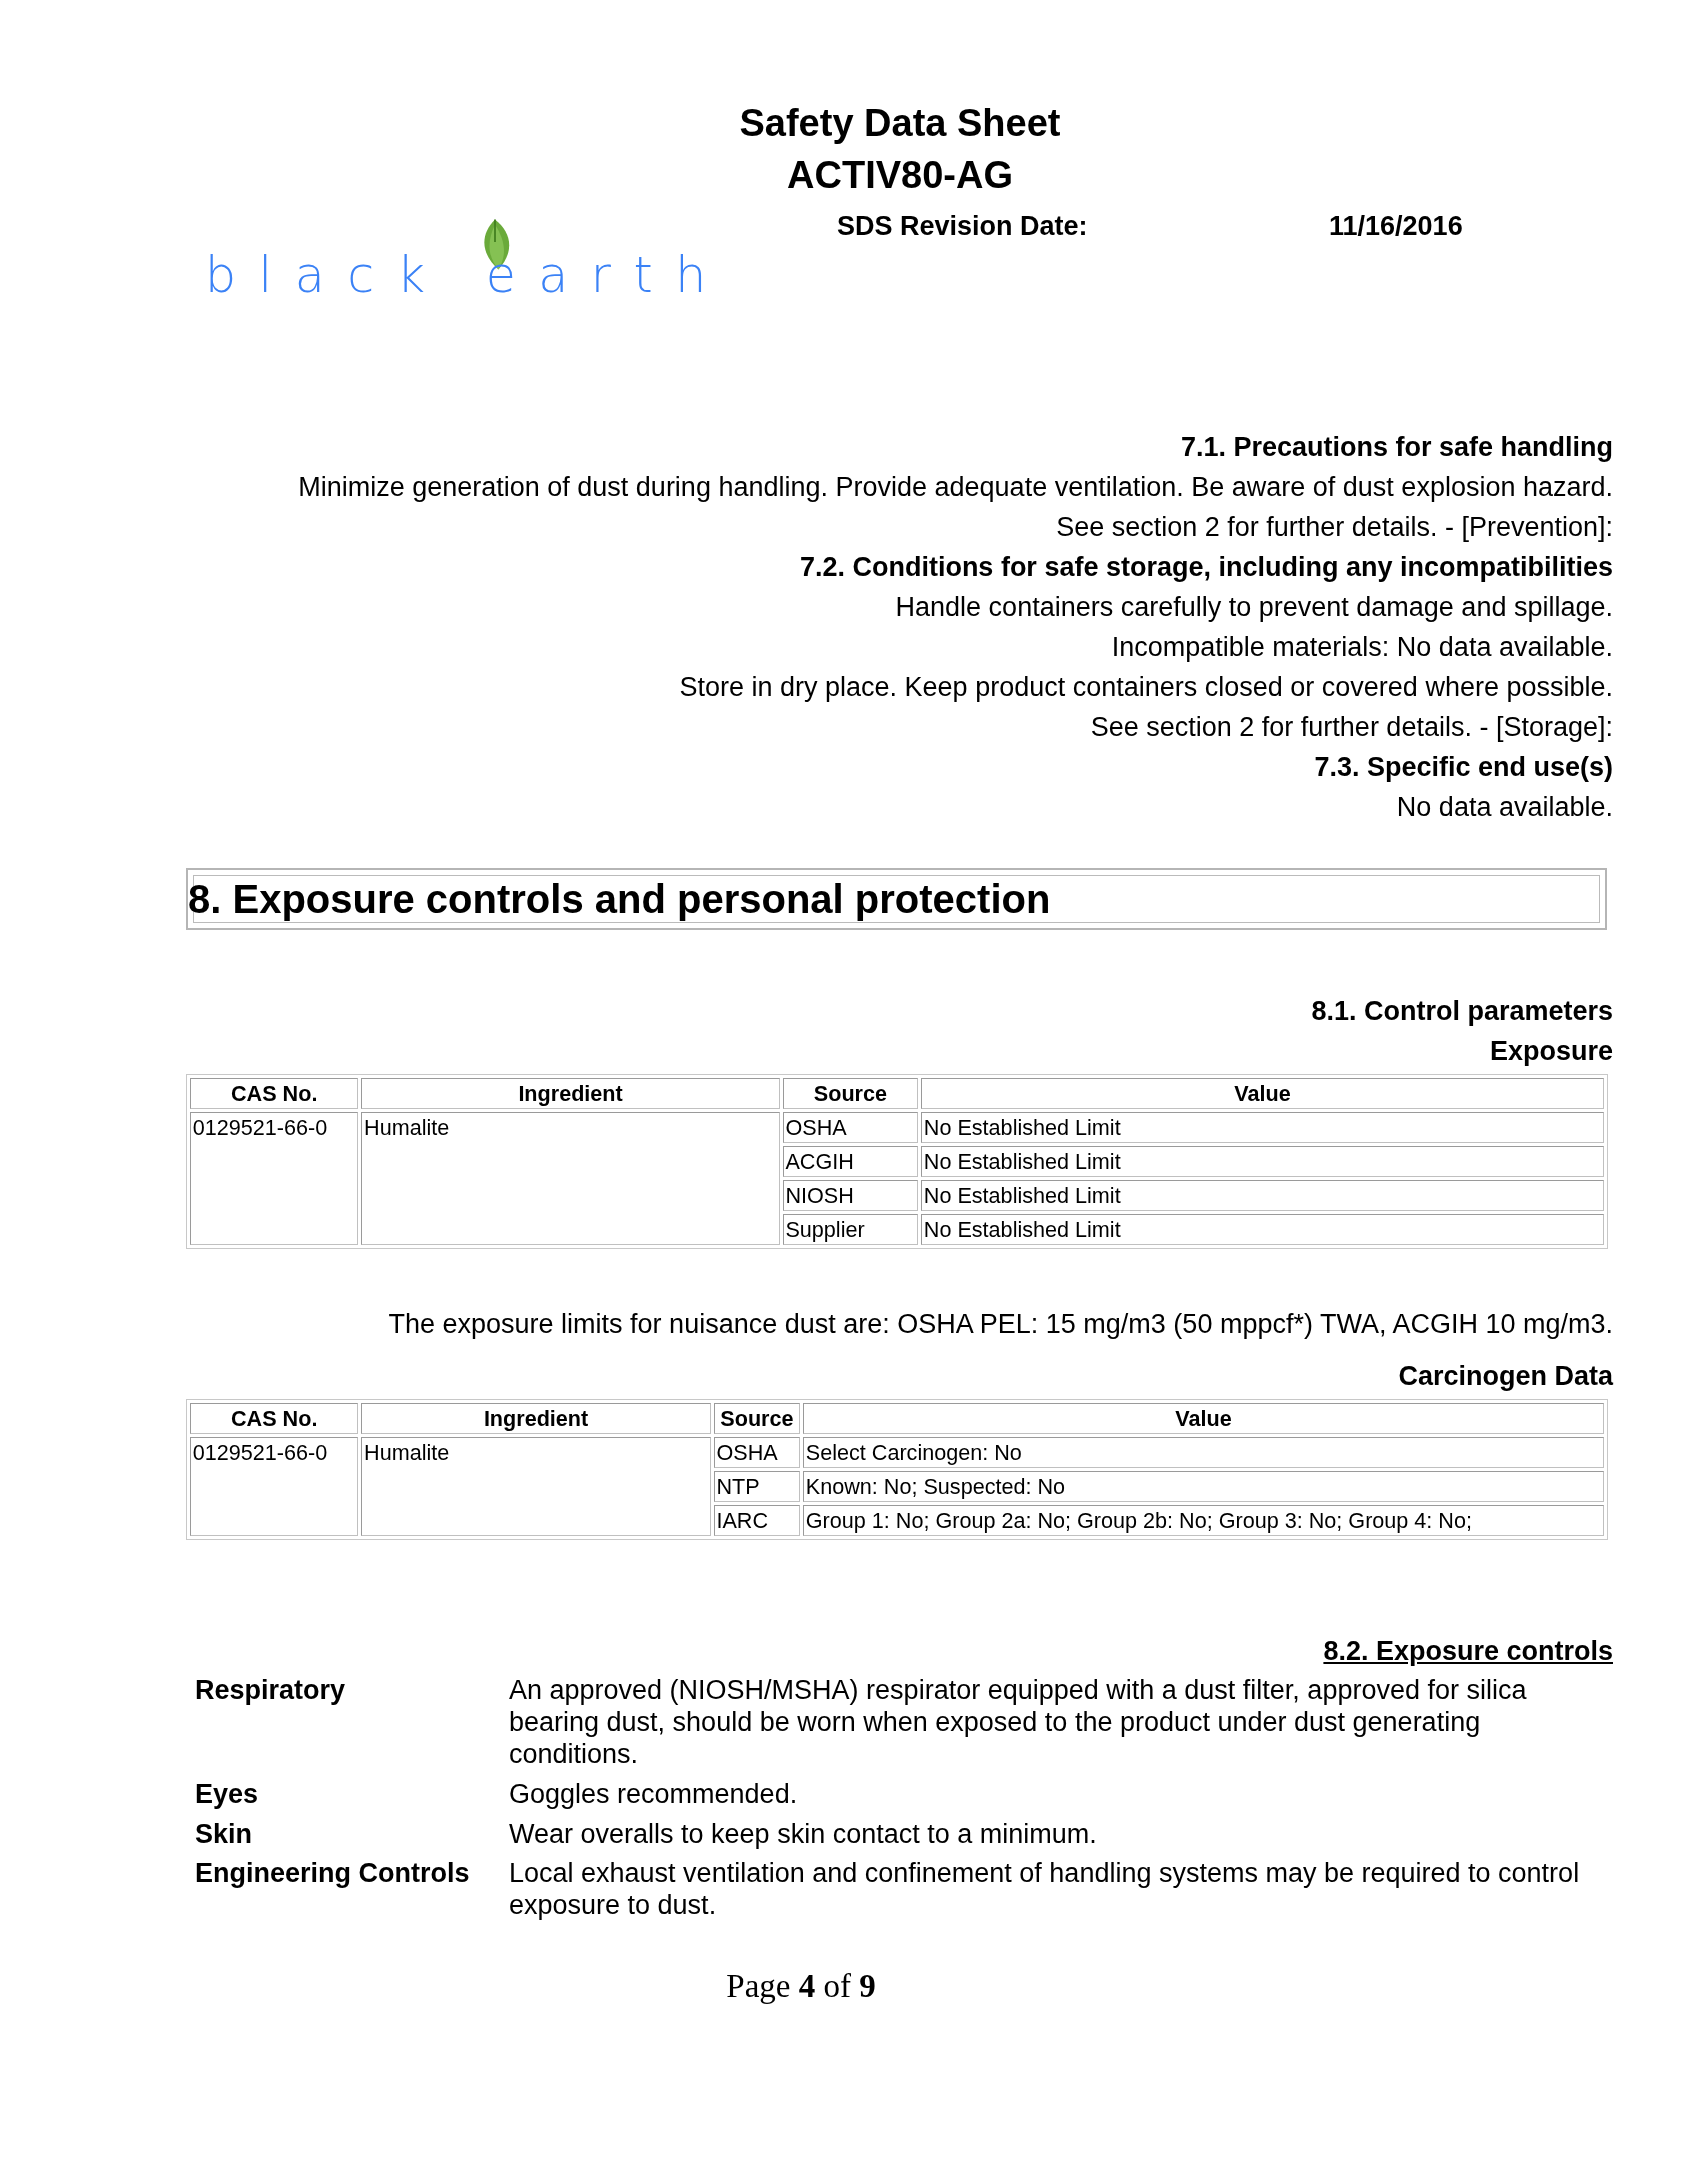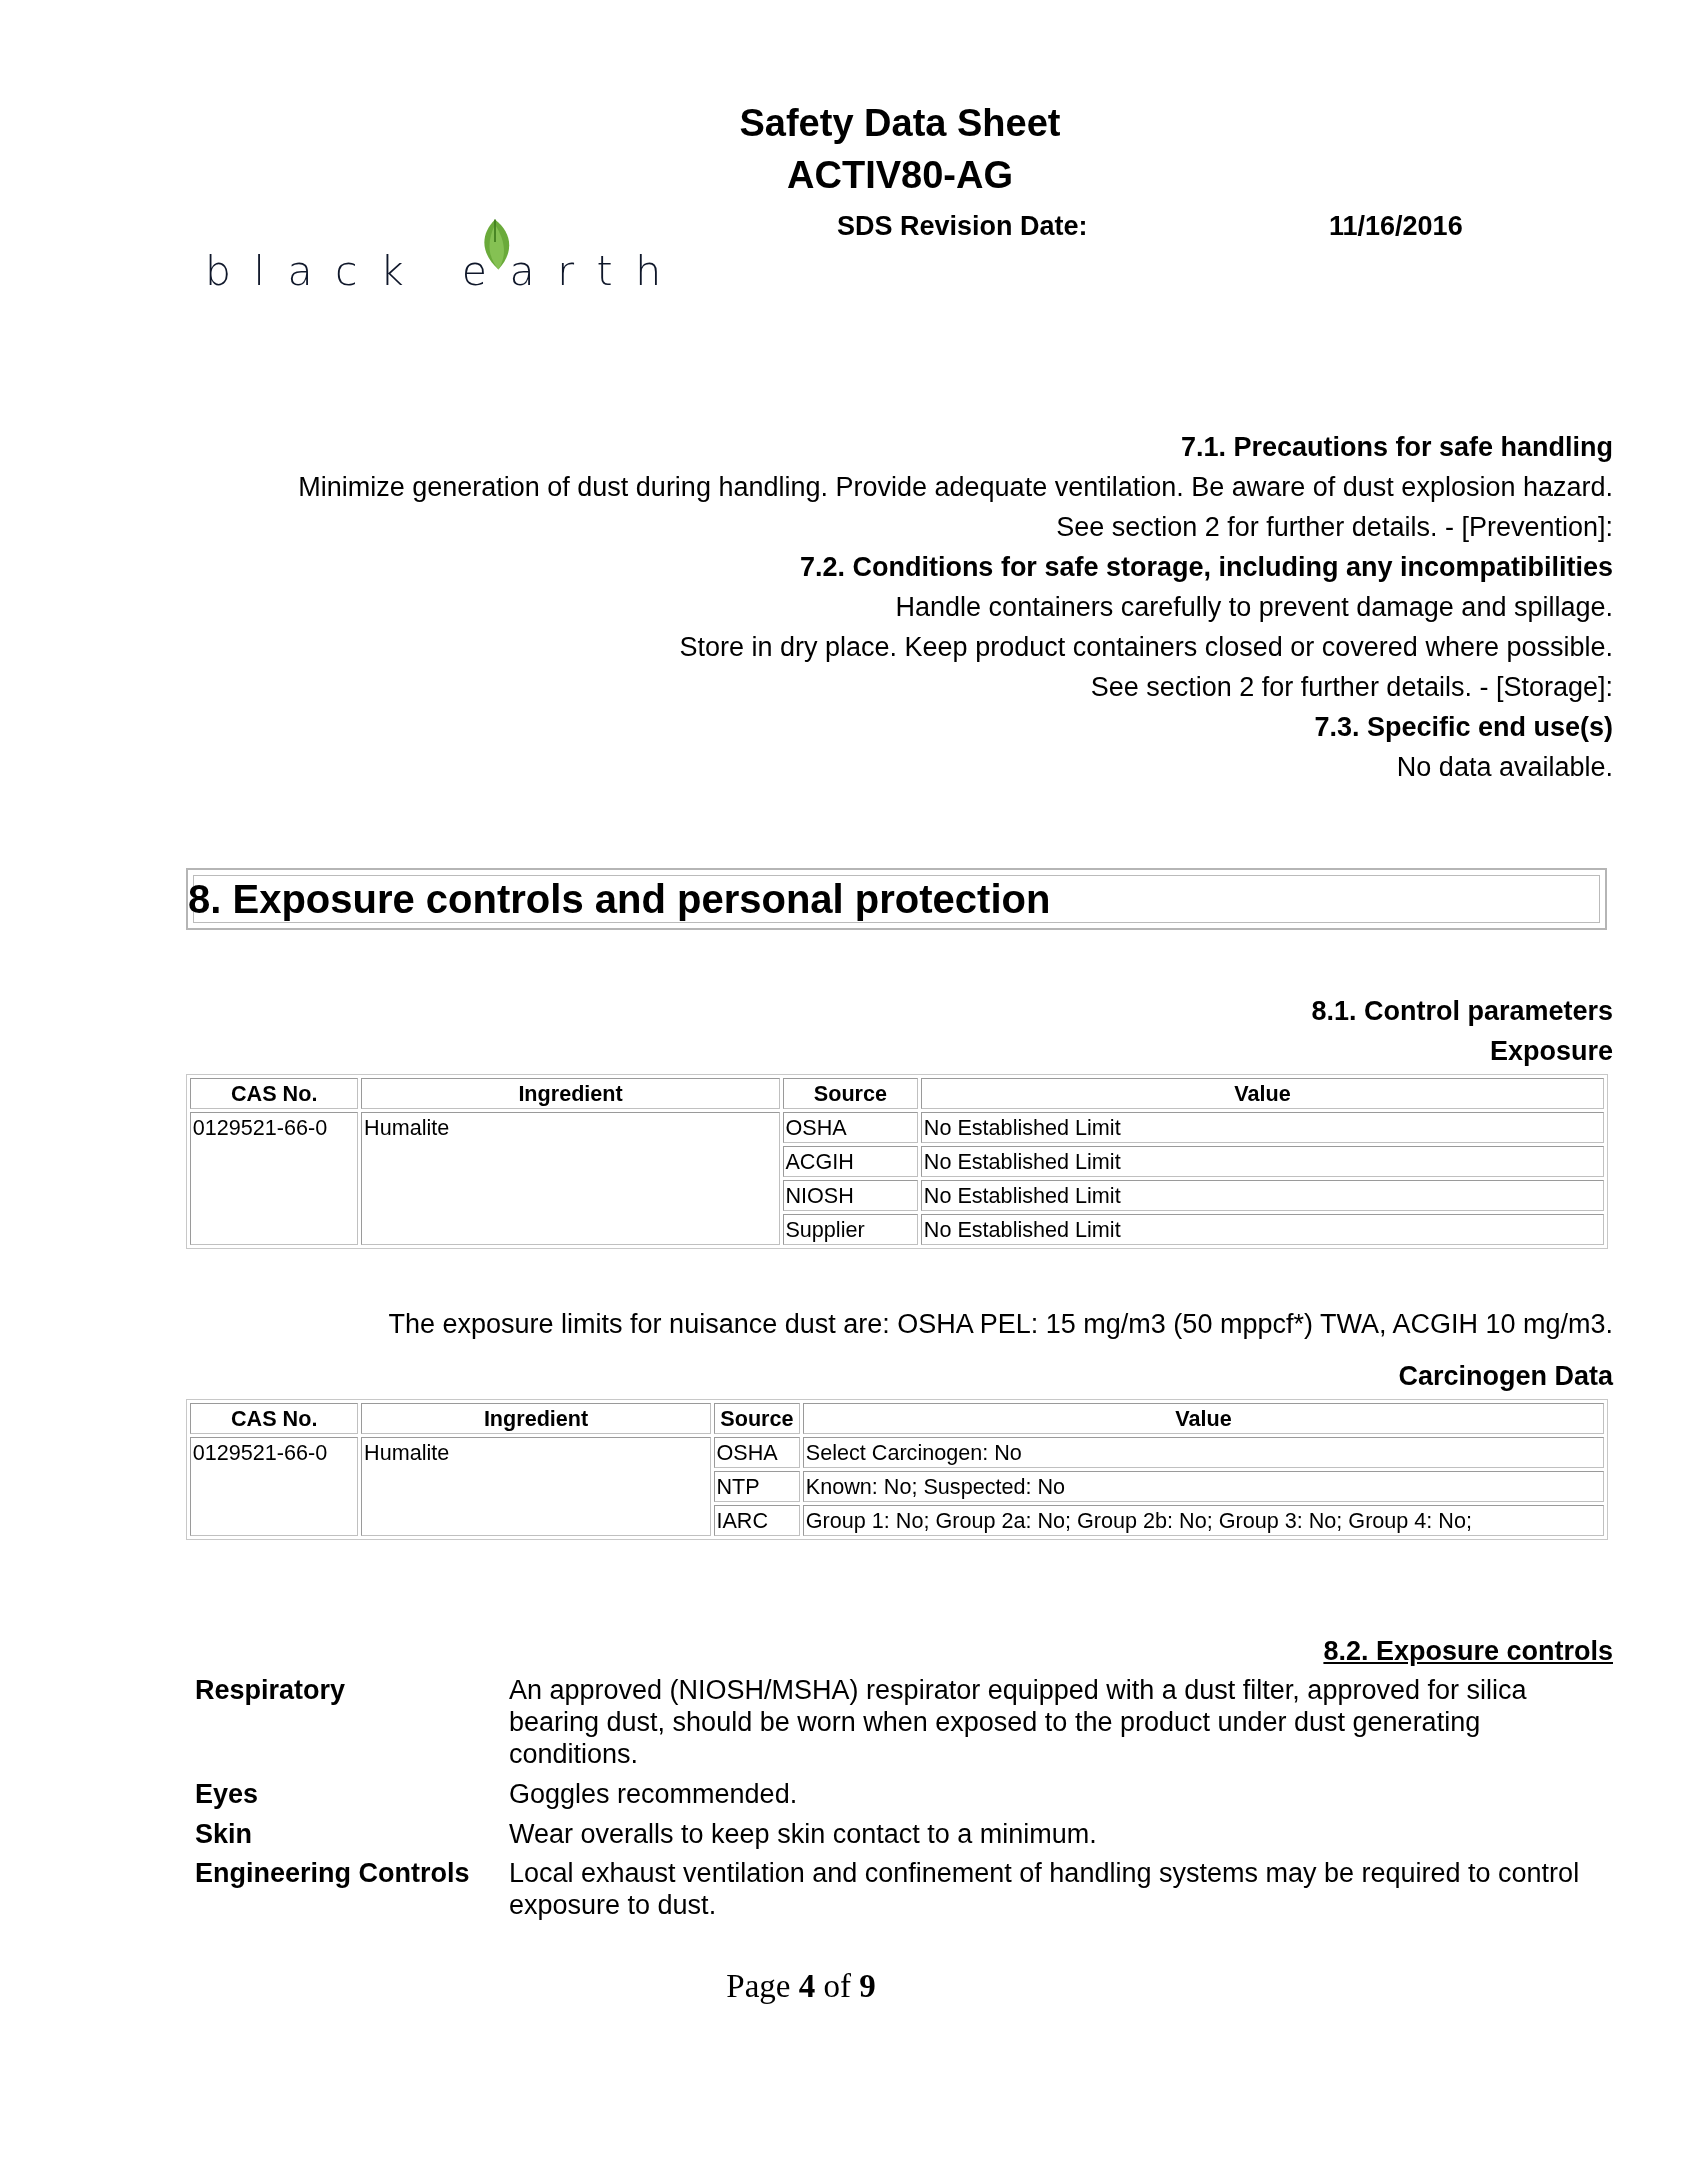--- a/index.html
+++ b/index.html
@@ -2,21 +2,21 @@
 <html style="font-size:14px"><head>
 <meta charset="utf-8">
 <style>
   html, body { margin:0; padding:0; background:#fff; }
   body { width:1683px; height:2177px; position:relative; font-family:"Liberation Sans", sans-serif; color:#000; overflow:hidden; }
   .abs { position:absolute; }
   .title { left:0; width:1800px; text-align:center; font-weight:bold; font-size:38px; }
   .rev-label { left:837px; top:211px; font-weight:bold; font-size:27px; }
   .rev-date { left:1329px; top:211px; font-weight:bold; font-size:27px; }
   .logo { left:205px; top:216px; width:588px; height:86px; }
-  .logo-text { position:absolute; left:0; top:31px; font-size:41px; letter-spacing:22.5px; color:#0f172a; font-family:"DejaVu Sans", sans-serif; font-weight:300;text-align:center; }
+  .logo-text { position:absolute; left:0; top:31px; font-size:49px; letter-spacing:22.5px; color:#3b82f6; font-family:"DejaVu Sans", sans-serif; font-weight:300;text-align:center; }
   .leaf { position:absolute; left:264px; top:0; }
   .content { left:195px; width:1418px; font-size:27px;text-align:right; }
   .h { font-weight:bold; font-size:27px; }
   .line { height:40px; line-height:40px; white-space:nowrap; }
   .sec-box { left:186px; top:868px; width:1421px; height:62px; border:2.6px solid #b5b5b5; box-sizing:border-box; display:flex; align-items:center; justify-content:flex-start; }
   .sec-box-inner { position:absolute; left:5.2px; top:5.2px; right:5.2px; bottom:5.2px; border:0.9px solid #bbb; }
   .sec-title { position:relative; font-weight:bold; font-size:40px; }
   table.grid { position:absolute; border-collapse:separate; border-spacing:3.5px; border:1.7px solid #c8c8c8; font-size:21.6px; }
   table.grid td, table.grid th { border:1.7px solid #c0c0c0; border-top-color:#9a9a9a; border-left-color:#9a9a9a; padding:0 1.7px; height:29px; vertical-align:top; line-height:29px; white-space:nowrap; }
   table.grid th { font-weight:bold; text-align:center; }
@@ -43,20 +43,21 @@
   </svg>
   <div class="logo-text">black earth</div>
 </div>
 
 <div class="abs content" style="top:427px;">
   <div class="line h">7.1. Precautions for safe handling</div>
   <div class="line">Minimize generation of dust during handling. Provide adequate ventilation. Be aware of dust explosion hazard.</div>
   <div class="line">See section 2 for further details. - [Prevention]:</div>
   <div class="line h">7.2. Conditions for safe storage, including any incompatibilities</div>
   <div class="line">Handle containers carefully to prevent damage and spillage.</div>
+  <div class="line">Incompatible materials: No data available.</div>
   <div class="line">Store in dry place. Keep product containers closed or covered where possible.</div>
   <div class="line">See section 2 for further details. - [Storage]:</div>
   <div class="line h">7.3. Specific end use(s)</div>
   <div class="line">No data available.</div>
 </div>
 
 <div class="abs sec-box">
   <div class="sec-box-inner"></div>
   <span class="sec-title">8. Exposure controls and personal protection</span>
 </div>

